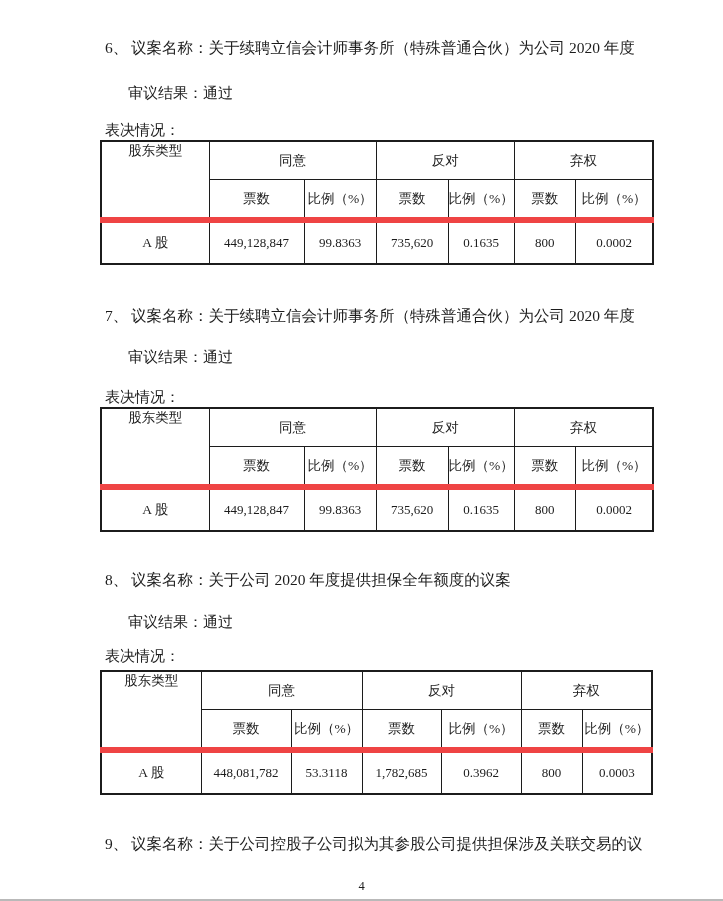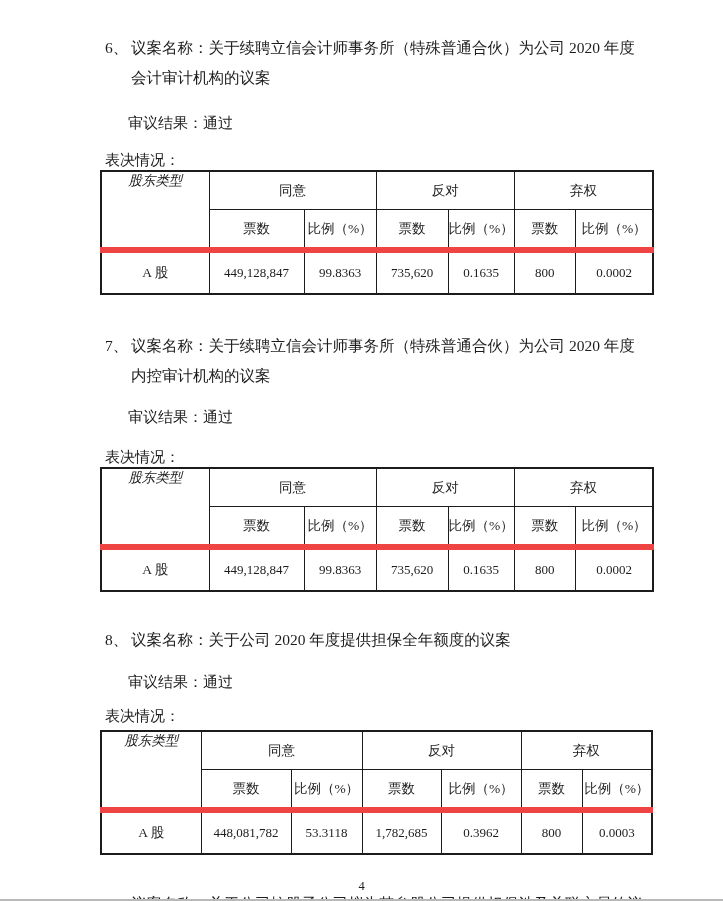--- a/index.html
+++ b/index.html
@@ -50,21 +50,21 @@
     border:1px solid #1c1c1c;
     text-align:center;
     font-weight:normal;
     padding:0;
     overflow:visible;
     white-space:nowrap;
   }
   table.vote tr.hrow1 th { height:37px; }
   table.vote tr.hrow2 th { height:37px;margin-left:22px; }
   table.vote tr.data td { height:40px; border-top:6px solid #ef4444; }
-  th.stype { vertical-align:top; padding-top:9px;font-style:italic; }
+  th.stype { vertical-align:top; padding-top:9px; }
   td.v, td.r {
     font-family:Liberation Serif, serif;
     font-size:13px;
     text-align:right;
   }
   td.v { padding-right:8px; }
   td.r { padding-right:12px; }
 
   .page-number {
     position:absolute;
@@ -81,21 +81,20 @@
 <body>
 
 <div class="page">
   <div class="content">
 
     <section class="sec6">
       <div class="heading">
         <span class="pnum">6、</span>
         <span class="ptitle">议案名称：关于续聘立信会计师事务所（特殊普通合伙）为公司 2020 年度</span>
       </div>
-      <div class="heading-line2">会计审计机构的议案</div>
       <div class="result">审议结果：通过</div>
       <div class="vote-caption">表决情况：</div>
       <table class="vote">
         <colgroup>
           <col style="width:108px">
             <col style="width:95px">
             <col style="width:72px">
           <col style="width:72px">
             <col style="width:65px">
             <col style="width:61px">
@@ -127,21 +126,20 @@
         </tr>
       </tbody>
         </table>
     </section>
 
     <section class="sec7">
       <div class="heading">
         <span class="pnum">7、</span>
         <span class="ptitle">议案名称：关于续聘立信会计师事务所（特殊普通合伙）为公司 2020 年度</span>
       </div>
-      <div class="heading-line2">内控审计机构的议案</div>
       <div class="result">审议结果：通过</div>
       <div class="vote-caption">表决情况：</div>
       <table class="vote">
         <colgroup>
           <col style="width:108px">
             <col style="width:95px">
             <col style="width:72px">
           <col style="width:72px">
             <col style="width:65px">
             <col style="width:61px">

